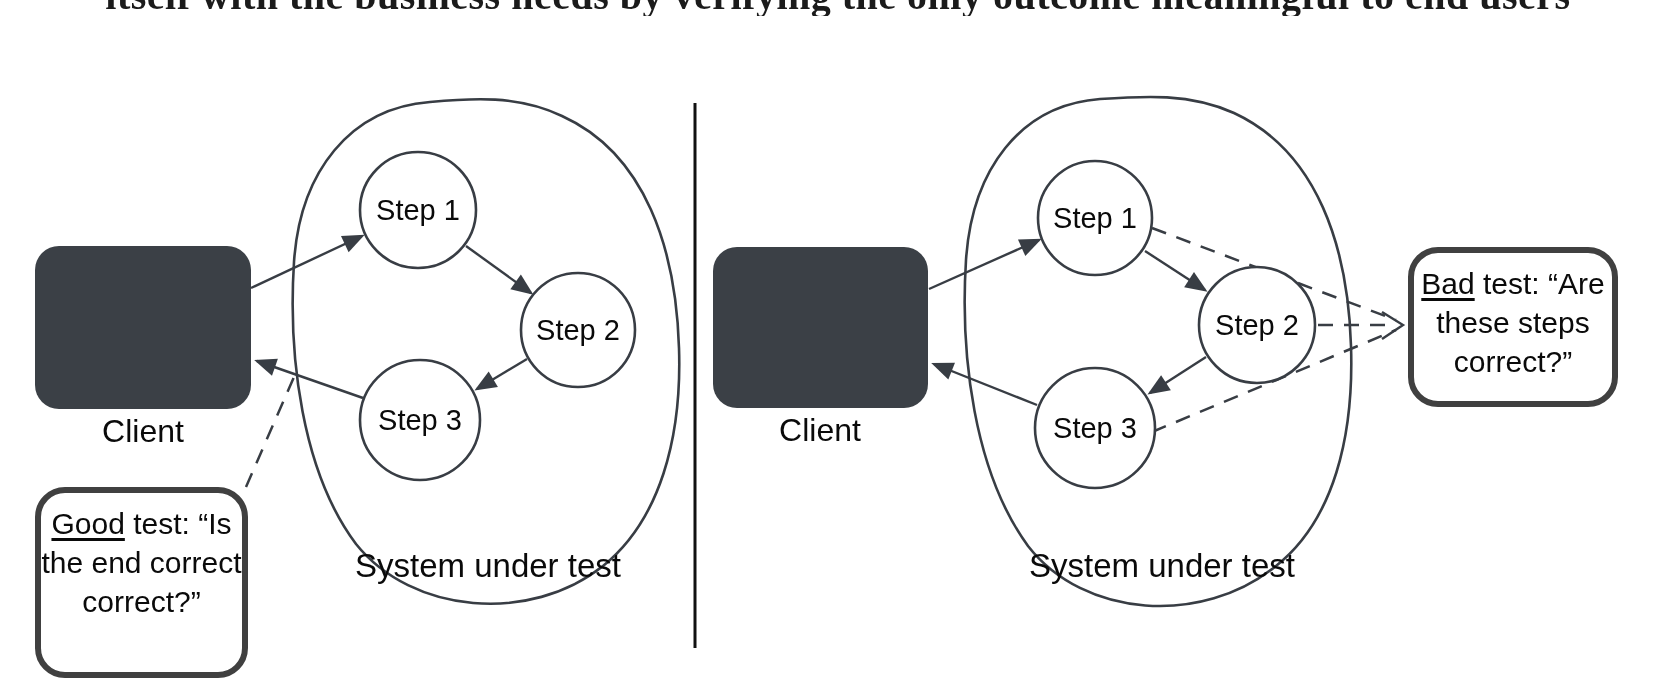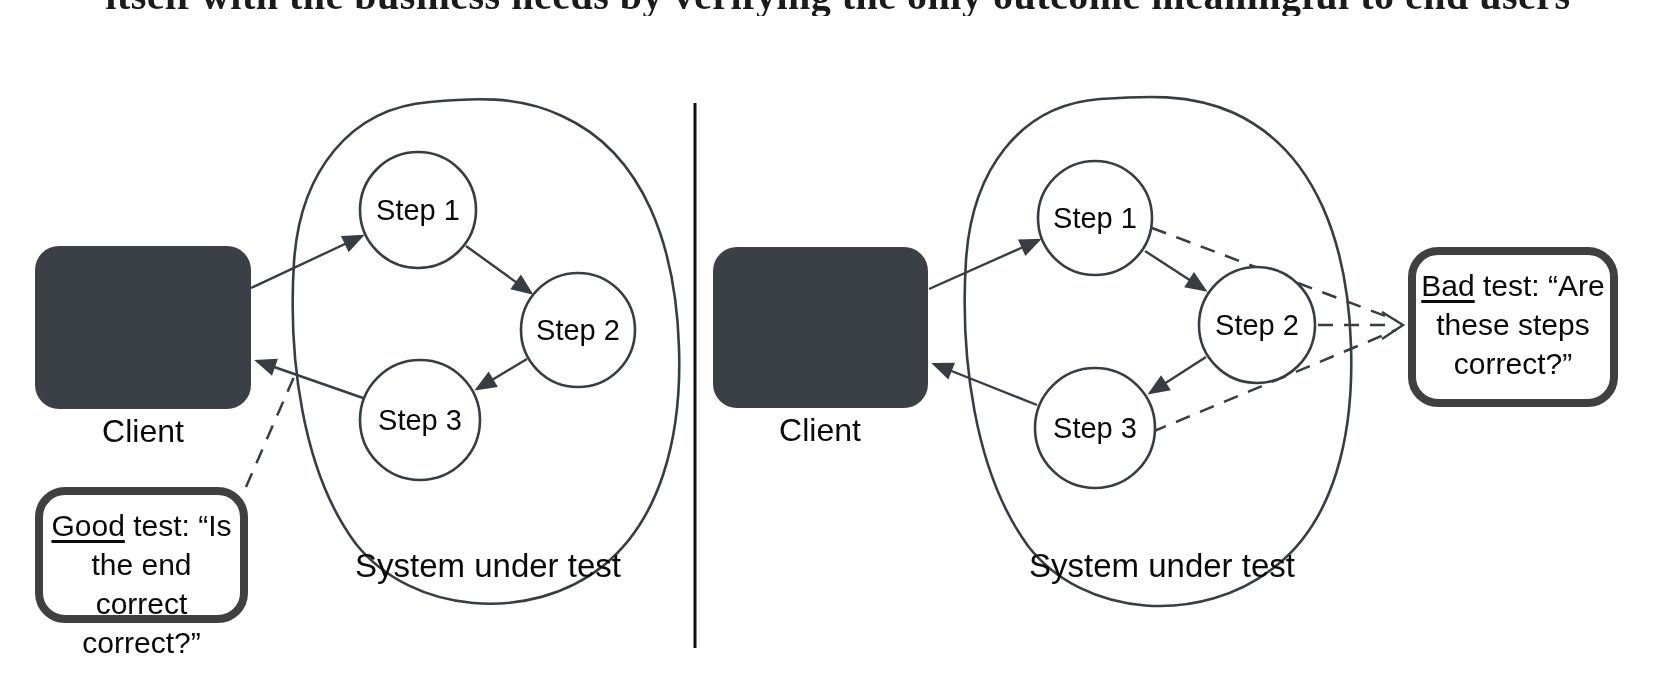--- a/index.html
+++ b/index.html
@@ -27,26 +27,26 @@
   .client-rect { fill: var(--client-fill,#3b4046); stroke:none; }
   .node-circle { fill:#ffffff; stroke: var(--stroke,#383d44); stroke-width:2.6; }
   .lbl { fill:#0a0a0a; }
   .lbl-step   { font-size:29px; }
   .lbl-client { font-size:32px; }
   .lbl-system { font-size:33px; }
   .divider { stroke:#111; stroke-width:3; }
   
   .note-box {
     position:absolute; box-sizing:border-box;
-    border:8px solid #404040; border-radius:30px;
+    border:6px solid #404040; border-radius:30px;
     background:#fff; text-align:center;
     font-size:30px; line-height:39px; color:#0a0a0a;
     padding-top:11px;
   }
-  .note-good { left:35px;  top:487px; width:213px; height:136px; }
+  .note-good { left:35px;  top:487px; width:213px; height:191px; }
   .note-bad  { left:1408px; top:247px; width:210px; height:160px; }
   .u { text-decoration:underline; text-decoration-thickness:2.5px; text-underline-offset:4px; }
 </style>
 </head>
 <body>
 
 <div class="stage">
 
   <div class="heading-clip">
     <div class="heading-text">itself with the business needs by verifying the only outcome meaningful to end users</div>

